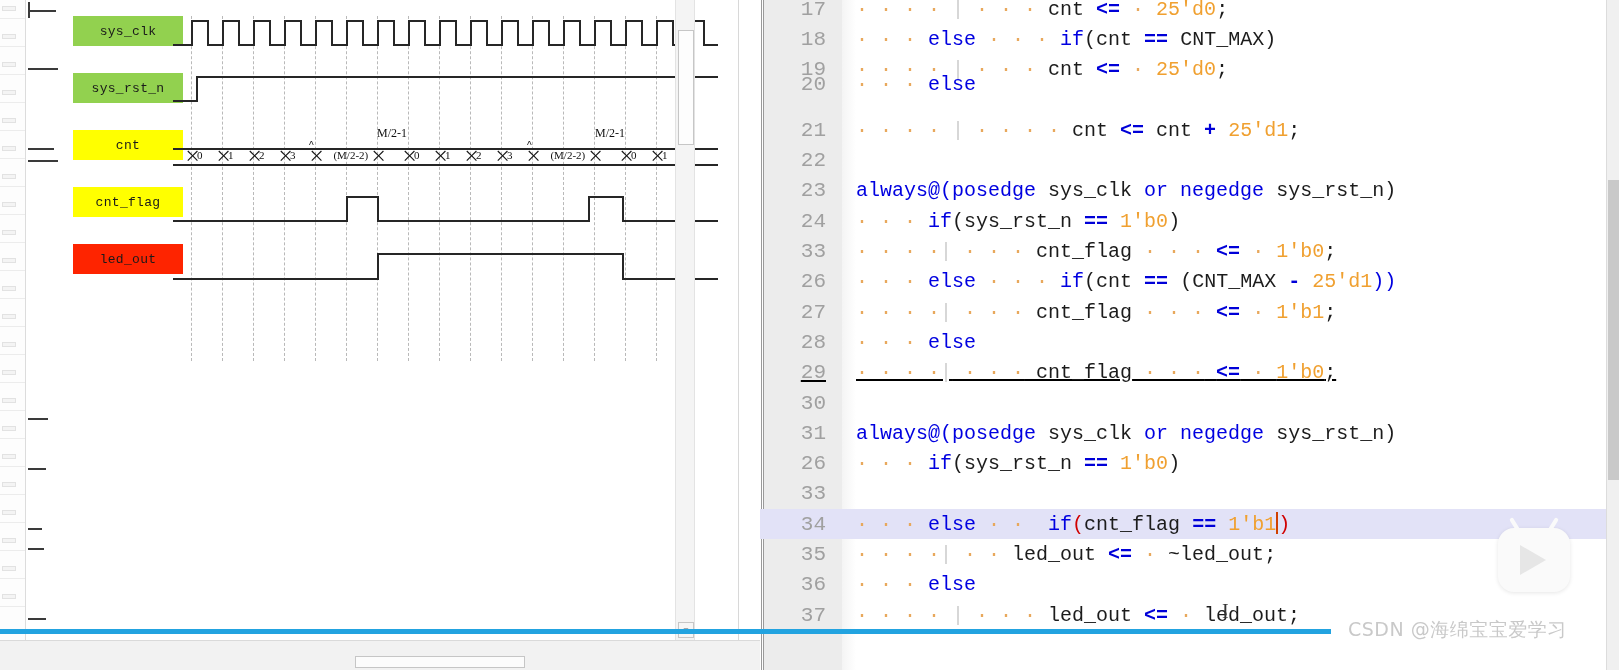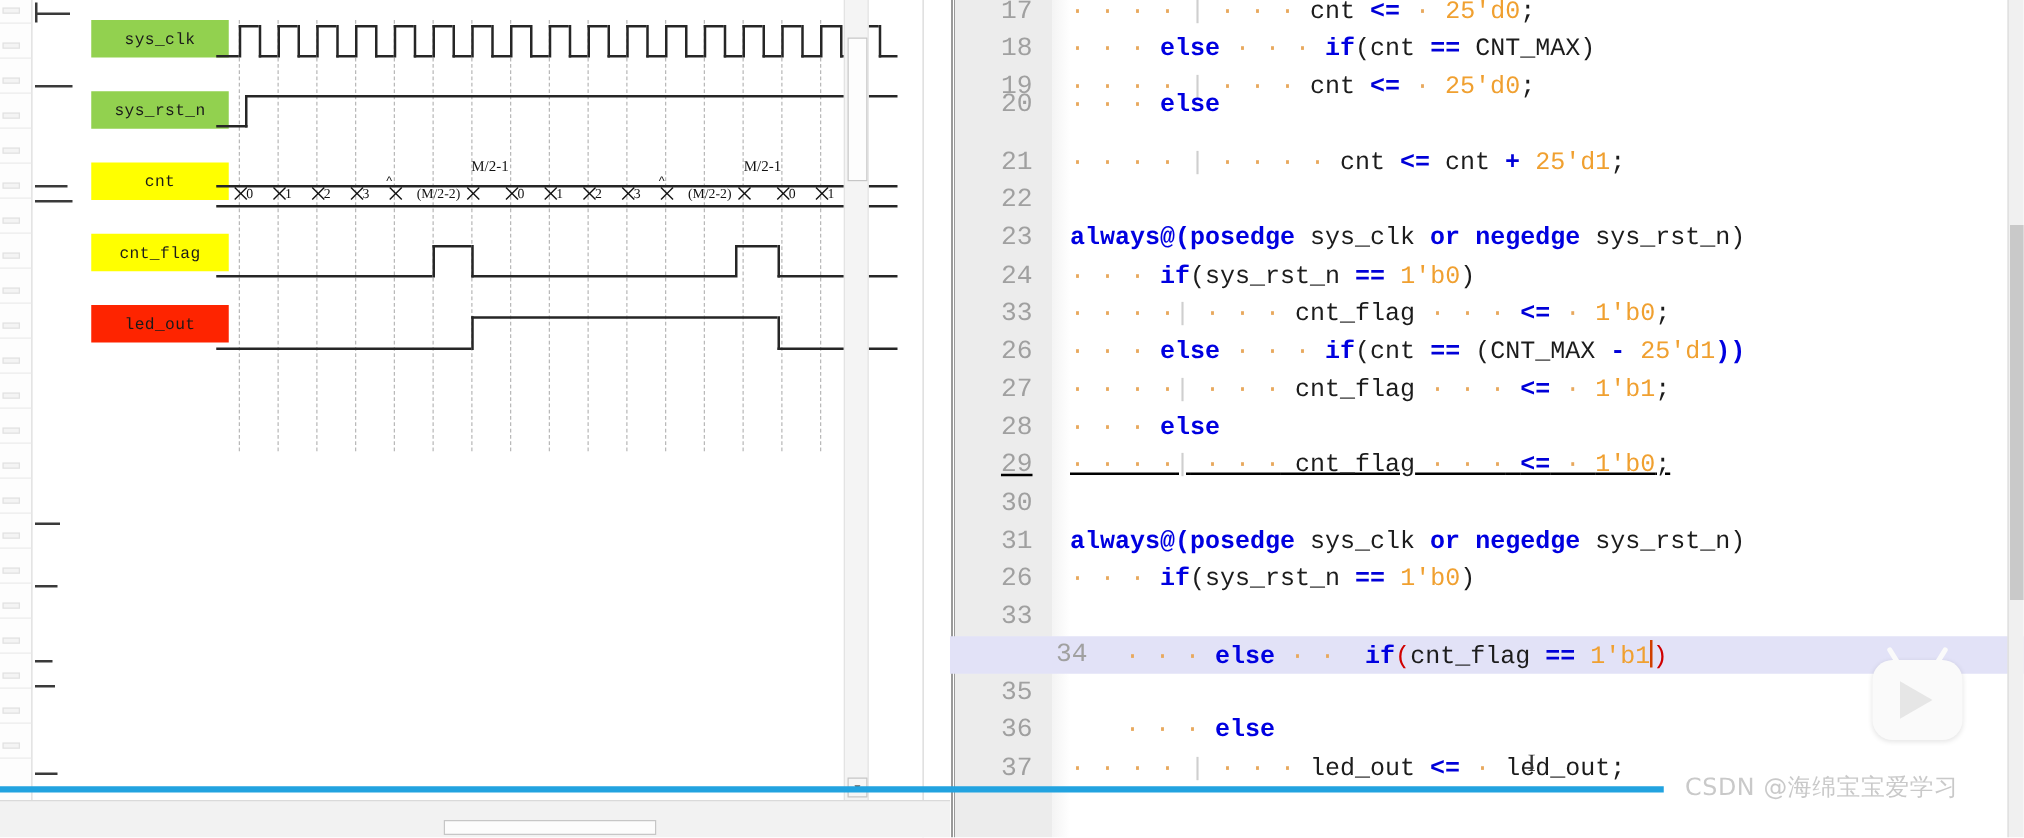--- a/index.html
+++ b/index.html
@@ -127,21 +127,21 @@
   .ln {
     width:78px; padding-right:12px; text-align:right;
     font-family:"Liberation Mono", monospace; font-size:21px; color:#a0a0a0;
     flex:0 0 78px;
   }
   .code-text {
     margin-left:18px;
     font-family:"Liberation Mono", monospace; font-size:20px; color:#1c1c1c;
     white-space:pre;
   }
-  .kw  { color:#0000e0; font-weight:bold;margin-top:11px; }
+  .kw  { color:#0000e0; font-weight:normal;margin-top:11px; }
   .lit { color:#f0a030; }
   .op  { color:#0000d8; font-weight:bold; }
   .paren-red { color:#d00000; }
   .dots { color:#e8a85c; }
   .guide { color:#cfcfcf; }
   .row-hl { background:#e2e2f7; }
   .caret-bar {
     display:inline-block; width:2px; height:22px; background:#d04000;
     vertical-align:-4px;
   }
@@ -499,28 +499,29 @@
         <span class="ln">31</span>
         <span class="code-text"><span class="kw">always@</span><span class="kw">(</span><span class="kw">posedge</span><span> sys_clk </span><span class="kw">or</span><span> </span><span class="kw">negedge</span><span> sys_rst_n)</span></span>
       </div>
       <div class="code-row" style="top: 448.5px;">
         <span class="ln">26</span>
         <span class="code-text"><span class="dots">· · ·</span><span> </span><span class="kw">if</span><span>(sys_rst_n </span><span class="op">==</span><span> </span><span class="lit">1'b0</span><span>)</span></span>
       </div>
       <div class="code-row" style="top: 478.8px;">
         <span class="ln">33</span>
       </div>
-      <div class="code-row row-hl" style="top: 509.1px; padding-left: 44px;">
+      <div class="code-row row-hl" style="top: 509.1px;">
         <span class="ln">34</span>
         <span class="code-text"><span class="dots">· · ·</span><span> </span><span class="kw">else</span><span class="dots"> · ·</span><span>  </span><span class="kw">if</span><span class="paren-red">(</span><span>cnt_flag </span><span class="op">==</span><span> </span><span class="lit">1'b1</span><span class="caret-bar"></span><span class="paren-red">)</span></span>
       </div>
       <div class="code-row" style="top: 539.4px;">
         <span class="ln">35</span>
-      </div>
-      <div class="code-row" style="top: 569.7px; gap: 44px;">
+        <span class="code-text"><span class="dots">· · · ·</span><span class="guide">|</span><span class="dots"> · ·</span><span> led_out </span><span class="op">&lt;=</span><span class="dots"> · </span><span>~led_out;</span></span>
+      </div>
+      <div class="code-row" style="top: 569.7px;">
         <span class="ln">36</span>
         <span class="code-text"><span class="dots">· · ·</span><span> </span><span class="kw">else</span></span>
       </div>
       <div class="code-row" style="top: 600px;">
         <span class="ln">37</span>
         <span class="code-text"><span class="dots">· · · · </span><span class="guide">|</span><span class="dots"> · · ·</span><span> led_out </span><span class="op">&lt;=</span><span class="dots"> · </span><span>led_out;</span></span>
       </div>
     </div>
   <div id="code-vscroll">
     <div id="code-vthumb"></div>

